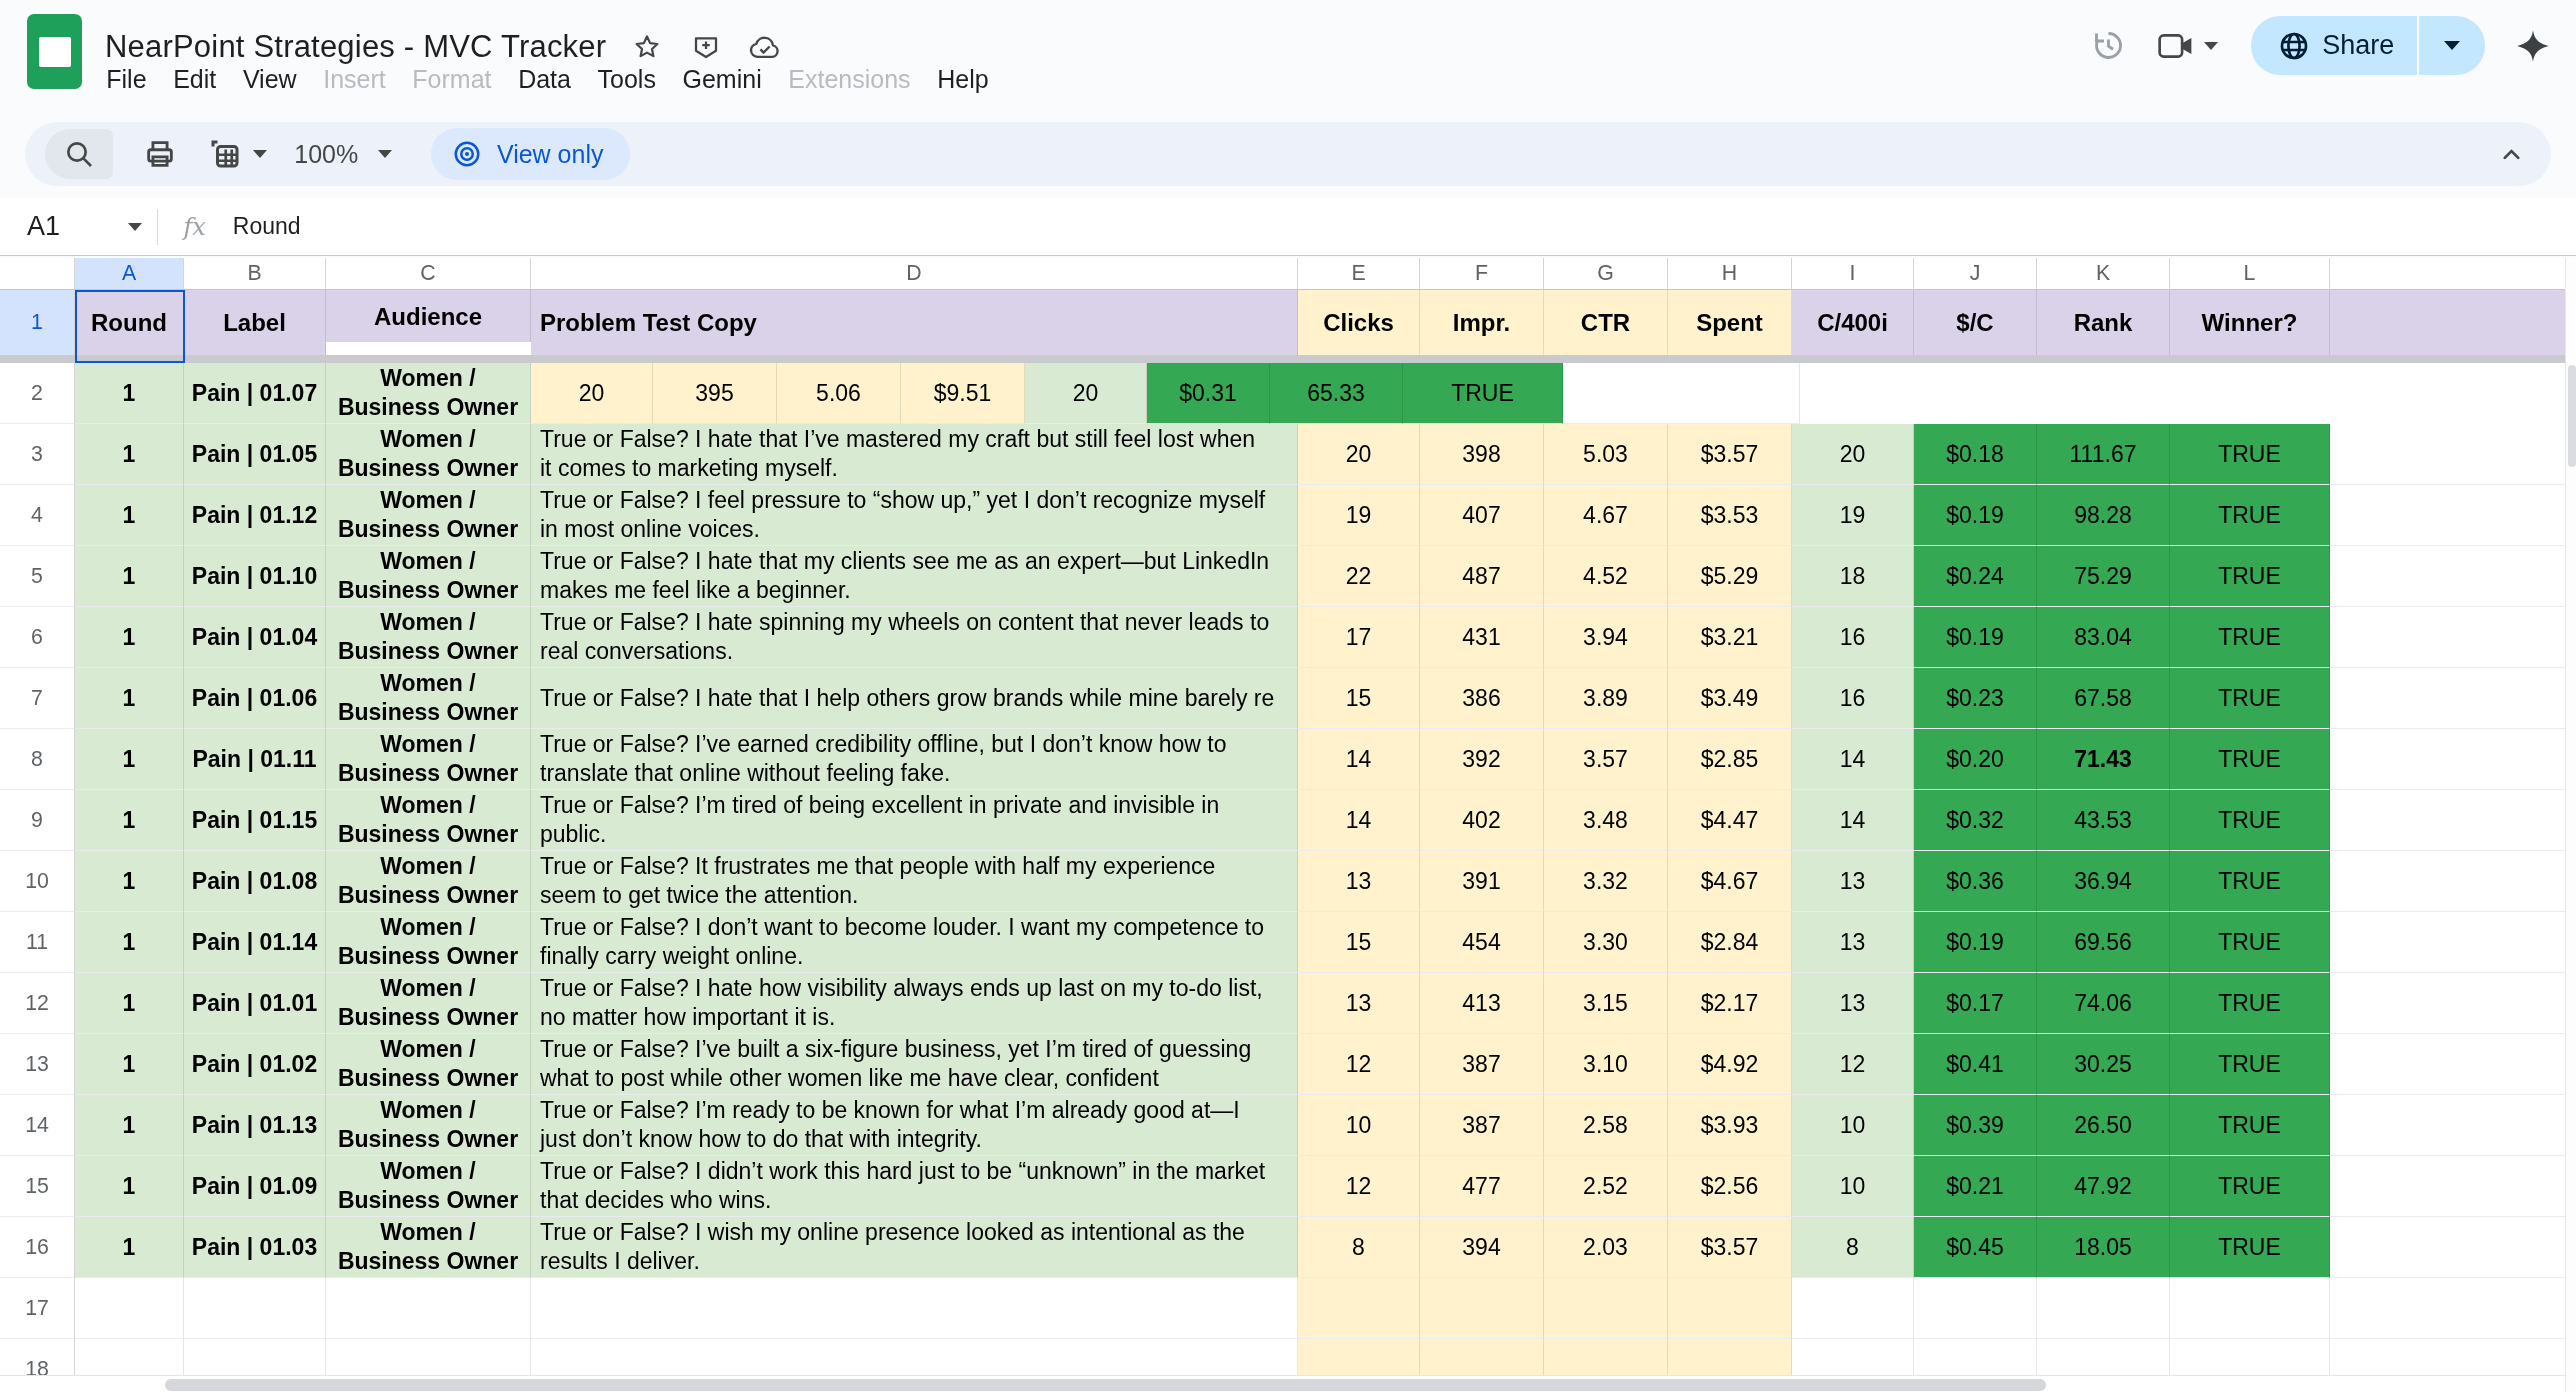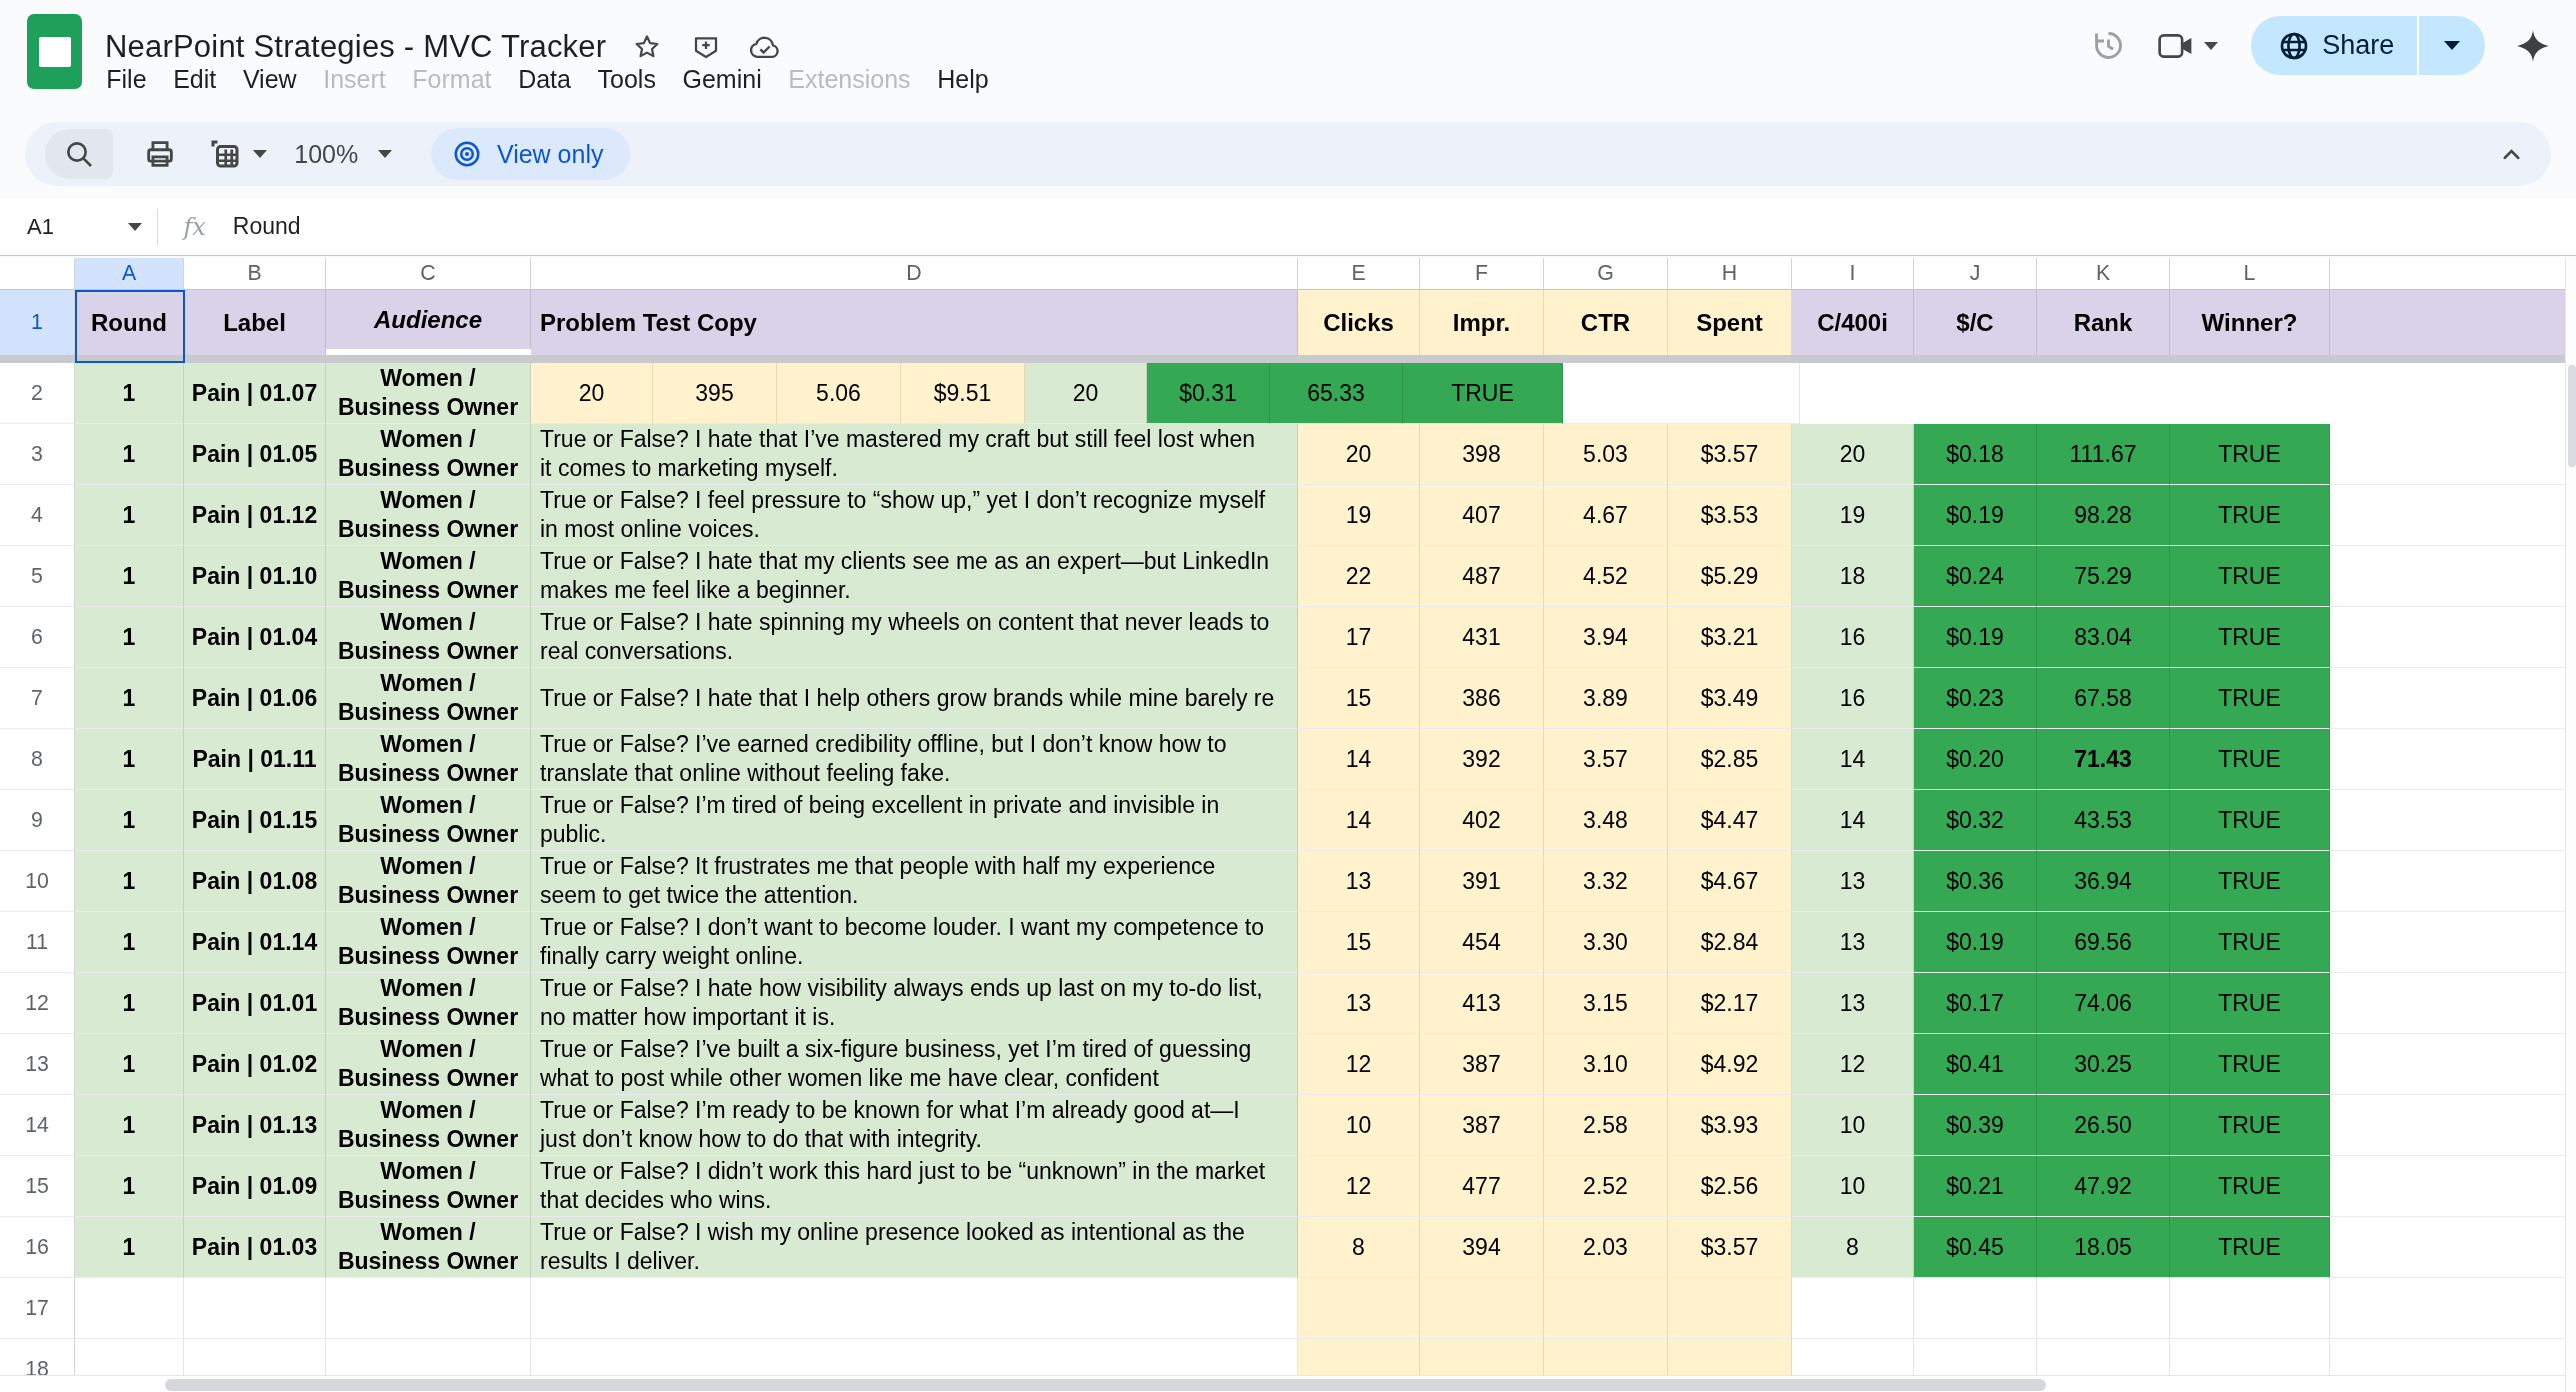--- a/index.html
+++ b/index.html
@@ -40,21 +40,21 @@
   .tb-gap { width:30px; }
   .tb-item { display:flex; align-items:center; justify-content:center; }
   .caret-sm { width:0; height:0; border-left:7.1px solid transparent; border-right:7.1px solid transparent; border-top:8px solid #444746; margin-left:10.7px; }
   #zoom-label { font-size:25px; color:#444746; margin-left:27px; }
   #view-only-chip { margin-left:39px; height:52px; border-radius:26px; background:var(--viewonly-bg); display:flex; align-items:center; gap:12.5px; padding:0 27px 0 19.6px; }
   #view-only-label { font-size:25px; font-weight:500; color:var(--viewonly-fg); }
   #collapse-btn { position:absolute; right:21.3px; top:14.2px; width:36px; height:36px; display:flex; align-items:center; justify-content:center; }
 
   
   #formula-bar { position:absolute; left:0; top:198px; width:2576px; height:58px; background:#ffffff; border-bottom:1.8px solid #c6c9cc; display:flex; align-items:center; }
-  #name-box { width:153px; padding-left:27px; font-size:22px; color:#1f1f1f; display:flex; align-items:center; }
+  #name-box { width:153px; padding-left:27px; font-size:27px; color:#1f1f1f; display:flex; align-items:center; }
   #name-caret { margin-left:auto; margin-right:10.7px; }
   #fx-divider { width:1.8px; height:36px; background:#d9dadd; margin:0 0 0 3.6px; }
   #fx { font-family:"DejaVu Serif", serif; font-style:italic; font-size:24px; color:#9aa0a6; margin-left:25px; }
   #formula-value { font-size:23px; color:#1f1f1f; margin-left:27px; }
 
   
   #sheet { position:absolute; left:0; top:258px; width:2565px; height:1135px; background:#fff; }
   .flexrow { display:flex; }
   .colhdr, .corner { height:32px; background:#fff; border-right:0.9px solid #d5d5d5; border-bottom:0.9px solid #c2c5c9;
     display:flex; align-items:center; justify-content:center; font-size:21.3px; color:#5f6368; }
@@ -228,21 +228,21 @@
         <div class="colhdr" style="width: 122px; flex: 0 0 122px;">I</div>
         <div class="colhdr" style="width: 123px; flex: 0 0 123px;">J</div>
         <div class="colhdr" style="width: 133px; flex: 0 0 133px;">K</div>
         <div class="colhdr" style="width: 160px; flex: 0 0 160px;">L</div>
         <div class="colhdr" style="width: 237px; flex: 0 0 237px;"></div>
       </div>
       <div class="flexrow" style="height: 65px;">
         <div class="rowhdr sel" style="border-bottom: none;">1</div>
         <div class="cell r1cell bgp ctr" style="width: 109px; flex: 0 0 109px; height: 65px; border-bottom: none;">Round</div>
         <div class="cell r1cell bgp ctr" style="width: 142px; flex: 0 0 142px; height: 65px; border-bottom: none;">Label</div>
-        <div class="cell r1cell bgp ctr" style="width: 205px; flex: 0 0 205px; height: 59px; border-bottom: none; font-style: italic;">Audience</div>
+        <div class="cell r1cell bgp ctr" style="width: 205px; flex: 0 0 205px; height: 52px; border-bottom: none;">Audience</div>
         <div class="cell r1cell bgp left" style="width: 767px; flex: 0 0 767px; height: 65px; border-bottom: none;">Problem Test Copy</div>
         <div class="cell r1cell bgy ctr" style="width: 122px; flex: 0 0 122px; height: 65px; border-bottom: none;">Clicks</div>
         <div class="cell r1cell bgy ctr" style="width: 124px; flex: 0 0 124px; height: 65px; border-bottom: none;">Impr.</div>
         <div class="cell r1cell bgy ctr" style="width: 124px; flex: 0 0 124px; height: 65px; border-bottom: none;">CTR</div>
         <div class="cell r1cell bgy ctr" style="width: 124px; flex: 0 0 124px; height: 65px; border-bottom: none;">Spent</div>
         <div class="cell r1cell bgp ctr" style="width: 122px; flex: 0 0 122px; height: 65px; border-bottom: none;">C/400i</div>
         <div class="cell r1cell bgp ctr" style="width: 123px; flex: 0 0 123px; height: 65px; border-bottom: none;">$/C</div>
         <div class="cell r1cell bgp ctr" style="width: 133px; flex: 0 0 133px; height: 65px; border-bottom: none;">Rank</div>
         <div class="cell r1cell bgp ctr" style="width: 160px; flex: 0 0 160px; height: 65px; border-bottom: none;">Winner?</div>
         <div class="cell r1cell bgp ctr" style="width: 237px; flex: 0 0 237px; height: 65px; border-bottom: none;"></div>

